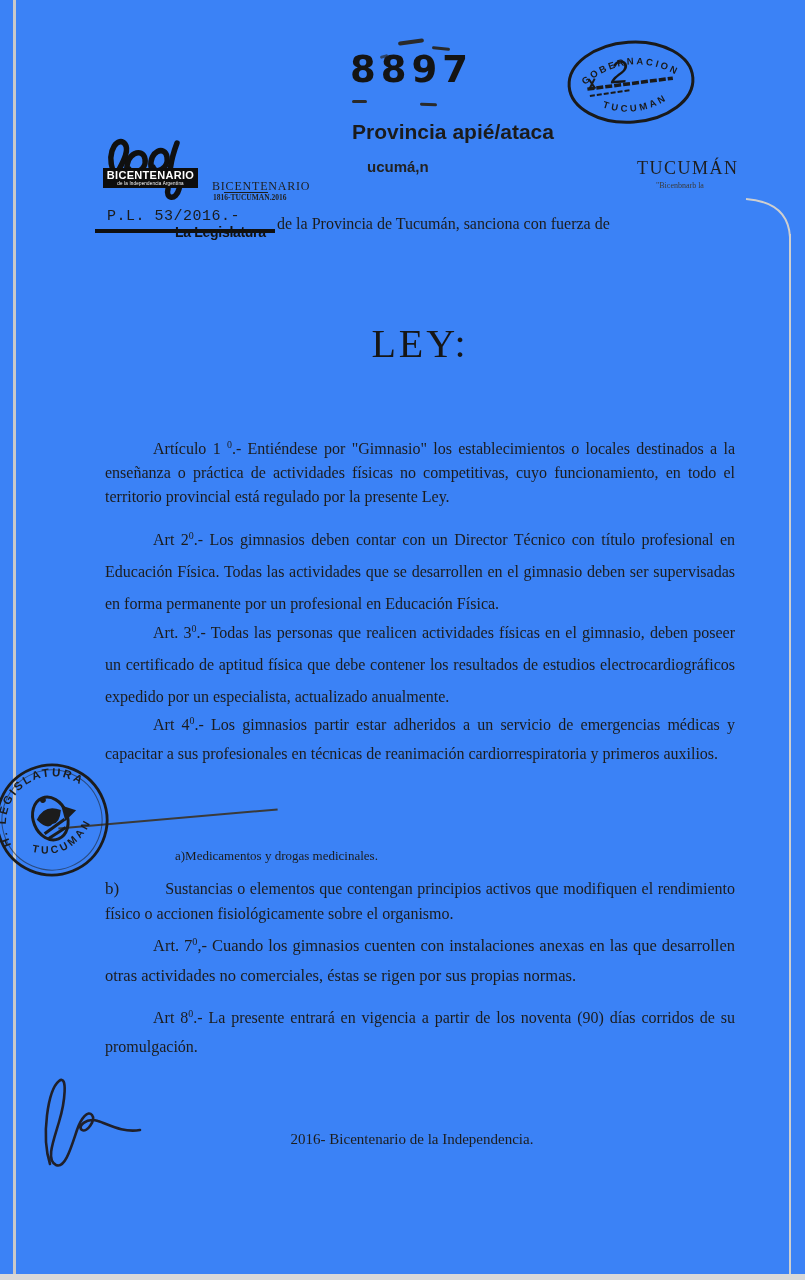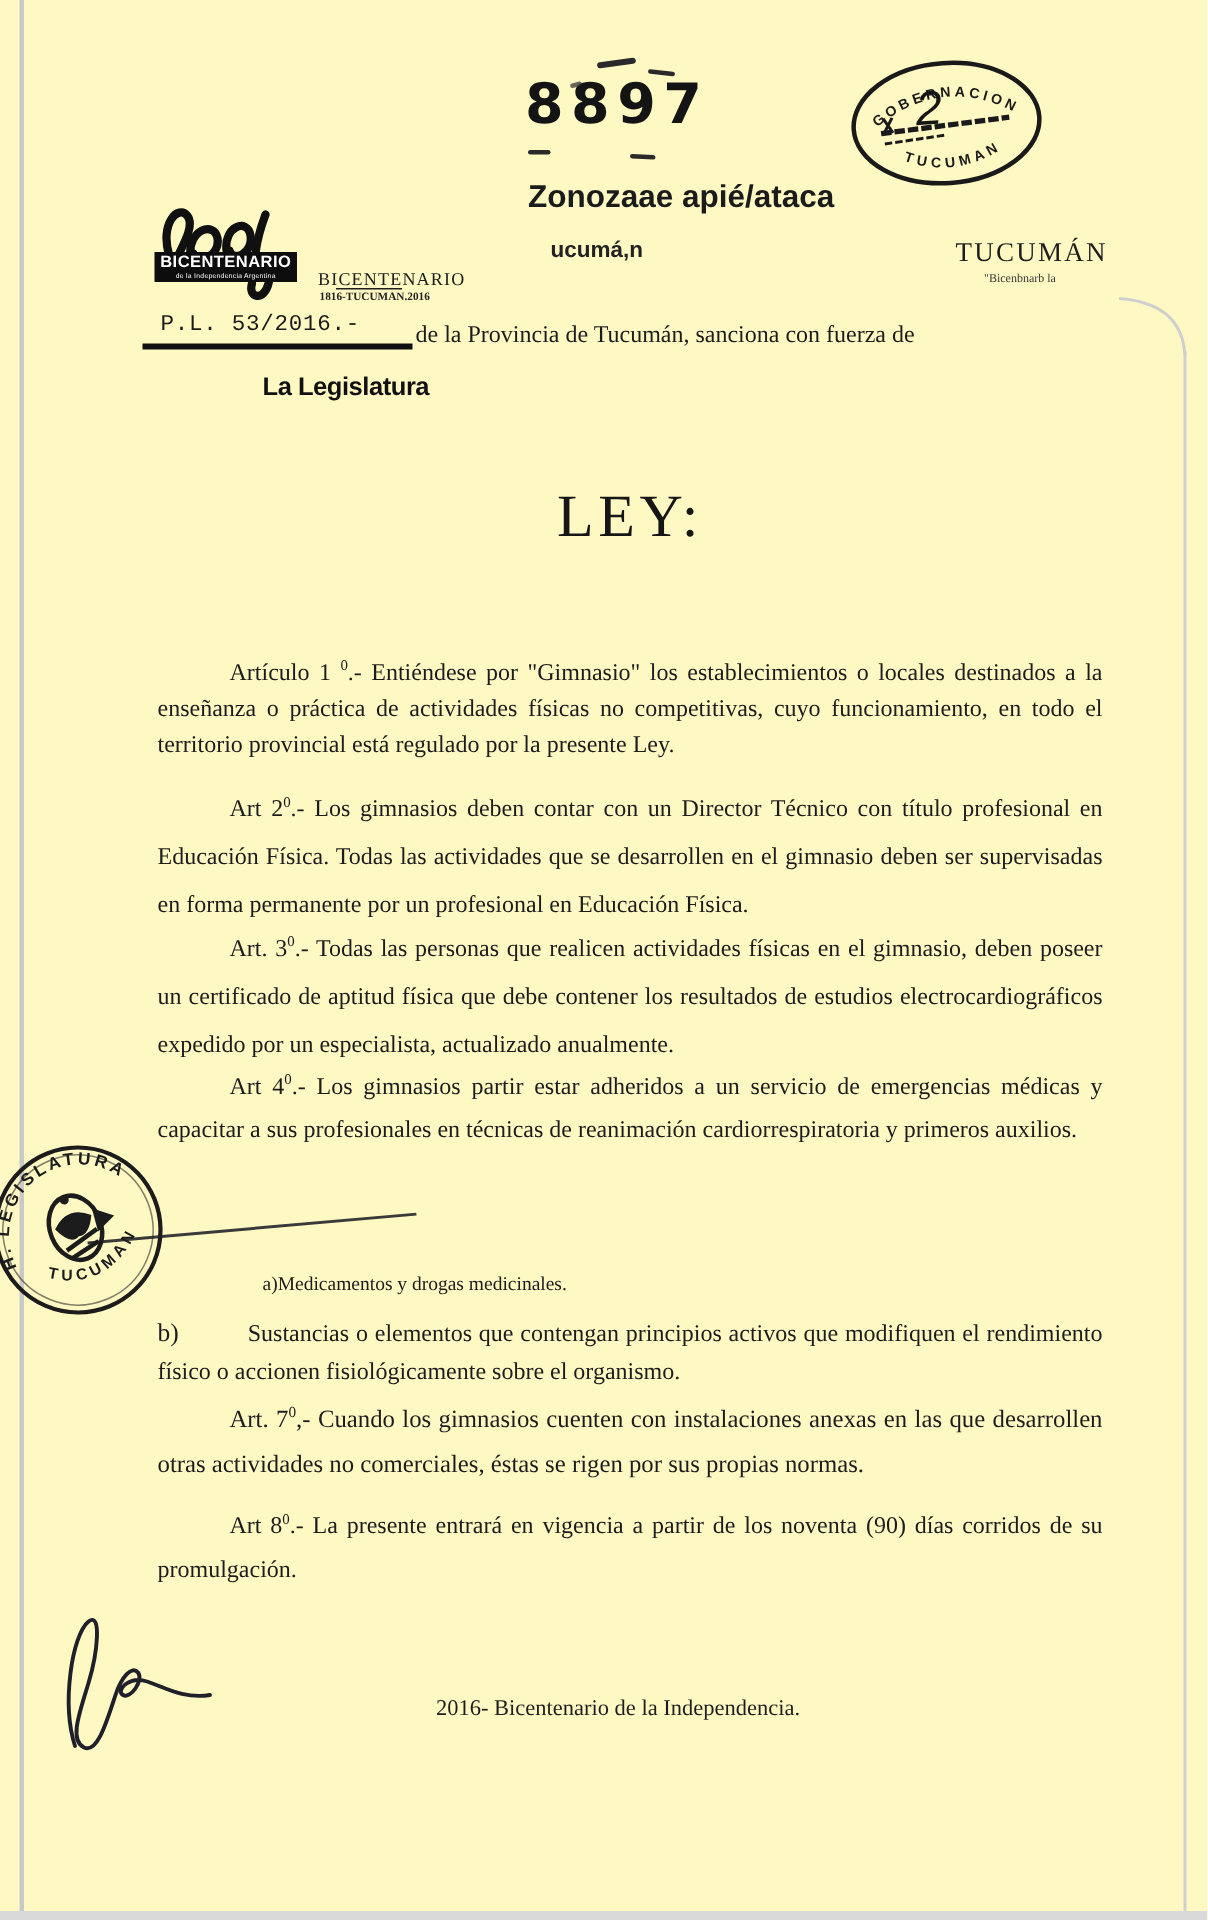--- a/index.html
+++ b/index.html
@@ -1,16 +1,16 @@
 <!DOCTYPE html>
 <html><head>
 <meta charset="utf-8">
 <style>
   html,body{margin:0;padding:0;background:#ffffff;}
-  #page{position:relative;width:805px;height:1280px;background:#fef9c3;overflow:hidden;
+  #page{position:relative;width:805px;height:1280px;background:#3b82f6;overflow:hidden;
         font-family:"Liberation Serif",serif;color:#1c1c1c;}
 
   
   .edge-left{position:absolute;left:13px;top:0;width:3px;height:1280px;background:#c9c9c9;}
   .edge-right{position:absolute;left:789px;top:234px;width:2px;height:1041px;background:#cfcfcf;}
   .edge-bottom{position:absolute;left:0;top:1274px;width:805px;height:6px;background:#d9d9d9;}
   .corner-svg{position:absolute;left:740px;top:193px;}
 
   
   .stamp-number{position:absolute;left:350px;top:48px;font-family:"DejaVu Sans",sans-serif;
@@ -39,21 +39,21 @@
   .logo-bar .big{font-size:11px;font-weight:bold;letter-spacing:.3px;display:block;}
   .logo-bar .tiny{font-size:4.5px;display:block;letter-spacing:.2px;}
   .logo-typed{position:absolute;left:212px;top:179px;font-size:12px;letter-spacing:.8px;color:#1d1d1d;}
   .logo-typed-underline{position:absolute;left:224px;top:192px;width:44px;height:1px;background:#1d1d1d;}
   .logo-typed-sub{position:absolute;left:213px;top:193px;font-size:7.5px;font-weight:bold;color:#222;}
 
   .file-number{position:absolute;left:107px;top:208px;font-family:"Liberation Mono","DejaVu Sans Mono",monospace;
     font-size:15px;letter-spacing:.5px;color:#1a1a1a;}
   .pl-underline{position:absolute;left:95px;top:229px;width:180px;height:4px;background:#101010;}
   .leg-bold{position:absolute;left:175px;top:224px;font-family:"Liberation Sans",sans-serif;
-    font-weight:bold;font-size:17px;letter-spacing:-.3px;color:#111;margin-top:24px;}
+    font-weight:bold;font-size:14px;letter-spacing:-.3px;color:#111;}
   .leg-rest{position:absolute;left:277px;top:215px;font-size:16px;color:#1c1c1c;}
 
   .law-heading{position:absolute;left:0;top:320px;width:840px;text-align:center;
     font-size:40px;letter-spacing:3px;color:#161616;}
 
   
   .art{position:absolute;left:105px;width:630px;margin:0;text-align:justify;
     font-size:16px;color:#1c1c1c;}
   .art sup{font-size:62%;vertical-align:super;line-height:0;}
   .a1{top:437px;line-height:24px;text-indent:48px;}
@@ -106,21 +106,21 @@
     </text>
     <text font-size="9.5" font-weight="bold" letter-spacing="3" fill="#1a1a1a">
       <textPath href="#ovBot" startOffset="18">TUCUMAN</textPath>
     </text>
     <path d="M 26 40 l 6 10 m 0 -10 l -6 10" stroke="#1a1a1a" stroke-width="2" fill="none"></path>
     <text x="48" y="46" font-size="32" font-style="italic" fill="#161616">2</text>
     <path d="M 24 50 L 110 45" stroke="#1a1a1a" stroke-width="3.5" stroke-dasharray="7 2" fill="none"></path>
     <path d="M 26 57 L 66 54" stroke="#1a1a1a" stroke-width="2" stroke-dasharray="5 2" fill="none"></path>
   </svg>
 
-  <div class="hand1">Zonozaae apié/ataca</div>
+  <div class="hand1">Provincia apié/ataca</div>
   <div class="hand2">ucumá,n</div>
   <div class="province">TUCUMÁN</div>
   <div class="province-sub">"Bicenbnarb la</div>
 
   <svg class="swoosh" width="105" height="72" viewBox="0 0 105 72">
     <g fill="none" stroke="#101010" stroke-width="5.5" stroke-linecap="round">
       <path d="M 10 40 C 3 18 16 5 22 13 C 28 21 15 38 11 50"></path>
       <path d="M 24 40 C 22 22 40 16 42 28 C 44 40 28 46 26 38"></path>
       <path d="M 48 36 C 46 20 62 14 64 26 C 66 38 52 44 50 36"></path>
       <path d="M 74 12 C 68 28 64 48 70 52 C 78 56 80 42 76 58 C 73 70 62 68 65 58"></path>

